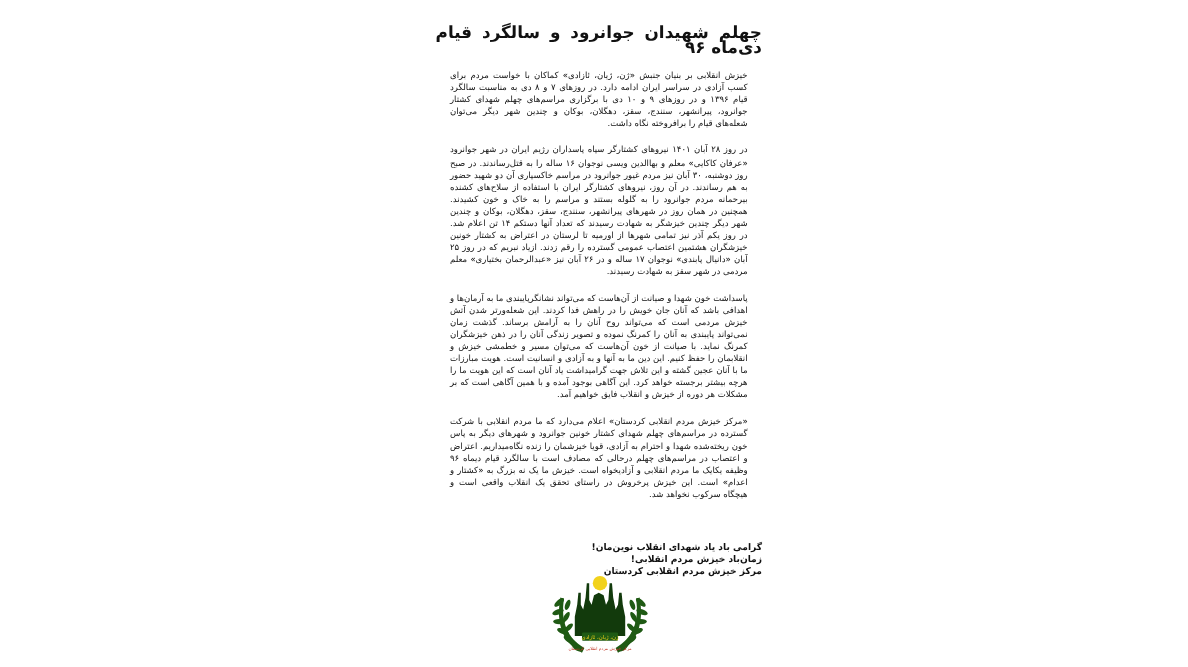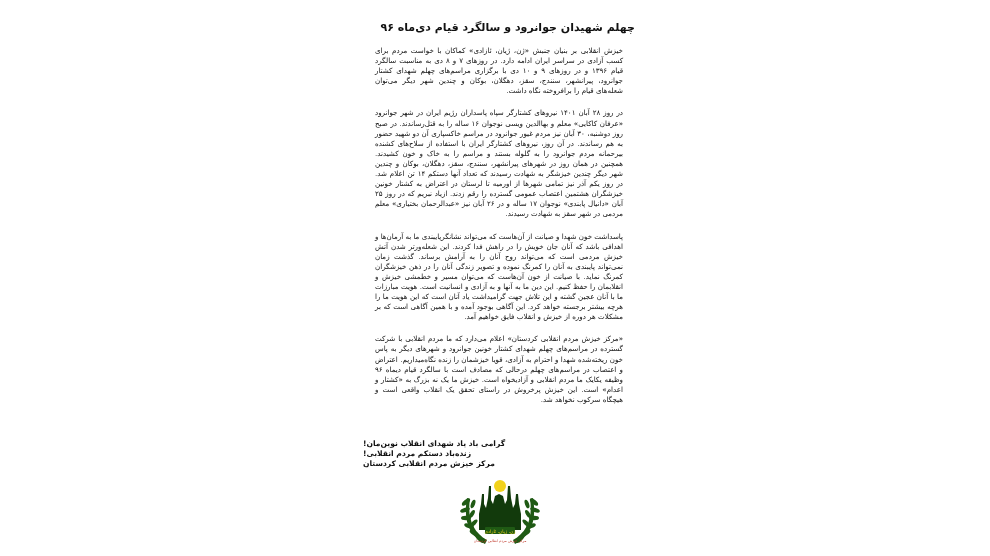--- a/index.html
+++ b/index.html
@@ -1,37 +1,37 @@
 <!DOCTYPE html>
 <html><head>
   <meta charset="utf-8">
   <style>
     html, body { margin: 0; padding: 0; background: #ffffff; }
     body { width: 990px; height: 556px; position: relative; overflow: hidden; font-family: "DejaVu Sans", sans-serif; color: #111; }
     .page { position: absolute; left: 363px; top: 22px; width: 272px; direction: rtl; text-align: justify; }
     .title { font-weight: bold; font-size: 9.2px; line-height: 12px; margin: 0 0 12px 0; }
-    .subtitle { font-weight: bold; font-size: 11px; line-height: 12px; margin: 0 0 12px 0; }
+    .subtitle { font-weight: bold; font-size: 14px; line-height: 12px; margin: 0 0 12px 0; }
     .para { font-size: 7.1px; line-height: 10.1px; margin: 12px; }
     .para + .para { margin-top: 0; }
-    .closing { margin-top: 34px; font-weight: bold; font-size: 7.6px; line-height: 10.2px; text-align: left; }
+    .closing { margin-top: 34px; font-weight: bold; font-size: 7.6px; line-height: 10.2px; text-align: right; }
     .closing div { margin: 0; }
     .logo { position: absolute; left: 455px; top: 474px; width: 90px; height: 80px; }
   </style>
 </head>
 <body>
 
 <div class="page">
   <div class="subtitle">چهلم شهیدان جوانرود و سالگرد قیام دی‌ماه ۹۶</div>
   <p class="para">خیزش انقلابی بر بنیان جنبش «ژن، ژیان، ئازادی» کماکان با خواست مردم برای کسب آزادی در سراسر ایران ادامه دارد. در روزهای ۷ و ۸ دی به مناسبت سالگرد قیام ۱۳۹۶ و در روزهای ۹ و ۱۰ دی با برگزاری مراسم‌های چهلم شهدای کشتار جوانرود، پیرانشهر، سنندج، سقز، دهگلان، بوکان و چندین شهر دیگر می‌توان شعله‌های قیام را برافروخته نگاه داشت.</p>
   <p class="para">در روز ۲۸ آبان ۱۴۰۱ نیروهای کشتارگر سپاه پاسداران رژیم ایران در شهر جوانرود «عرفان کاکایی» معلم و بهاالدین ویسی نوجوان ۱۶ ساله را به قتل‌رساندند. در صبح روز دوشنبه، ۳۰ آبان نیز مردم غیور جوانرود در مراسم خاکسپاری آن دو شهید حضور به هم رساندند. در آن روز، نیروهای کشتارگر ایران با استفاده از سلاح‌های کشنده بیرحمانه مردم جوانرود را به گلوله بستند و مراسم را به خاک و خون کشیدند. همچنین در همان روز در شهرهای پیرانشهر، سنندج، سقز، دهگلان، بوکان و چندین شهر دیگر چندین خیزشگر به شهادت رسیدند که تعداد آنها دستکم ۱۴ تن اعلام شد. در روز یکم آذر نیز تمامی شهرها از اورمیه تا لرستان در اعتراض به کشتار خونین خیزشگران هشتمین اعتصاب عمومی گسترده را رقم زدند. ازیاد نبریم که در روز ۲۵ آبان «دانیال پابندی» نوجوان ۱۷ ساله و در ۲۶ آبان نیز «عبدالرحمان بختیاری» معلم مردمی در شهر سقز به شهادت رسیدند.</p>
   <p class="para">پاسداشت خون شهدا و صیانت از آن‌هاست که می‌تواند نشانگرپایبندی ما به آرمان‌ها و اهدافی باشد که آنان جان خویش را در راهش فدا کردند. این شعله‌ورتر شدن آتش خیزش مردمی است که می‌تواند روح آنان را به آرامش برساند. گذشت زمان نمی‌تواند پایبندی به آنان را کمرنگ نموده و تصویر زندگی آنان را در ذهن خیزشگران کمرنگ نماید. با صیانت از خون آن‌هاست که می‌توان مسیر و خطمشی خیزش و انقلابمان را حفظ کنیم. این دین ما به آنها و به آزادی و انسانیت است. هویت مبارزات ما با آنان عجین گشته و این تلاش جهت گرامیداشت یاد آنان است که این هویت ما را هرچه بیشتر برجسته خواهد کرد. این آگاهی بوجود آمده و با همین آگاهی است که بر مشکلات هر دوره از خیزش و انقلاب فایق خواهیم آمد.</p>
   <p class="para">«مرکز خیزش مردم انقلابی کردستان» اعلام می‌دارد که ما مردم انقلابی با شرکت گسترده در مراسم‌های چهلم شهدای کشتار خونین جوانرود و شهرهای دیگر به پاس خون ریخته‌شده شهدا و احترام به آزادی، قویا خیزشمان را زنده نگاه‌میداریم. اعتراض و اعتصاب در مراسم‌های چهلم درحالی که مصادف است با سالگرد قیام دیماه ۹۶ وظیفه یکایک ما مردم انقلابی و آزادیخواه است. خیزش ما یک نه بزرگ به «کشتار و اعدام» است. این خیزش پرخروش در راستای تحقق یک انقلاب واقعی است و هیچگاه سرکوب نخواهد شد.</p>
   <div class="closing">
     <div>گرامی باد یاد شهدای انقلاب نوین‌مان!</div>
-    <div>زنده‌باد دستکم مردم انقلابی!</div>
+    <div>زمان‌باد خیزش مردم انقلابی!</div>
     <div>مرکز خیزش مردم انقلابی کردستان</div>
   </div>
 </div>
 
 <div class="logo">
   <svg width="90" height="80" viewBox="0 0 90 80">
 
     <circle cx="45" cy="12" r="6" fill="#f2d21b"></circle>
 
     <g fill="#1f5a14">

